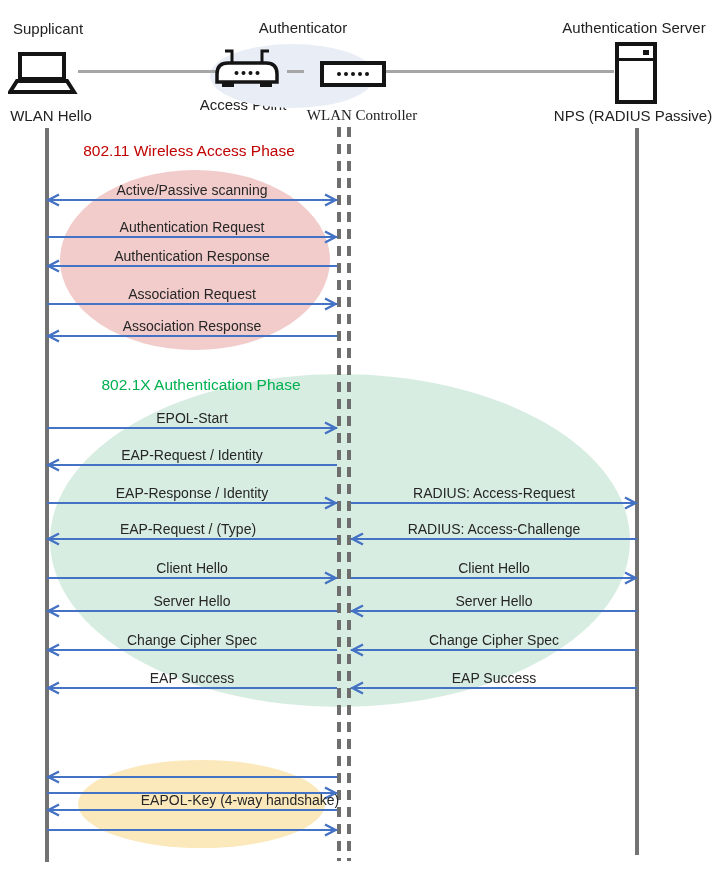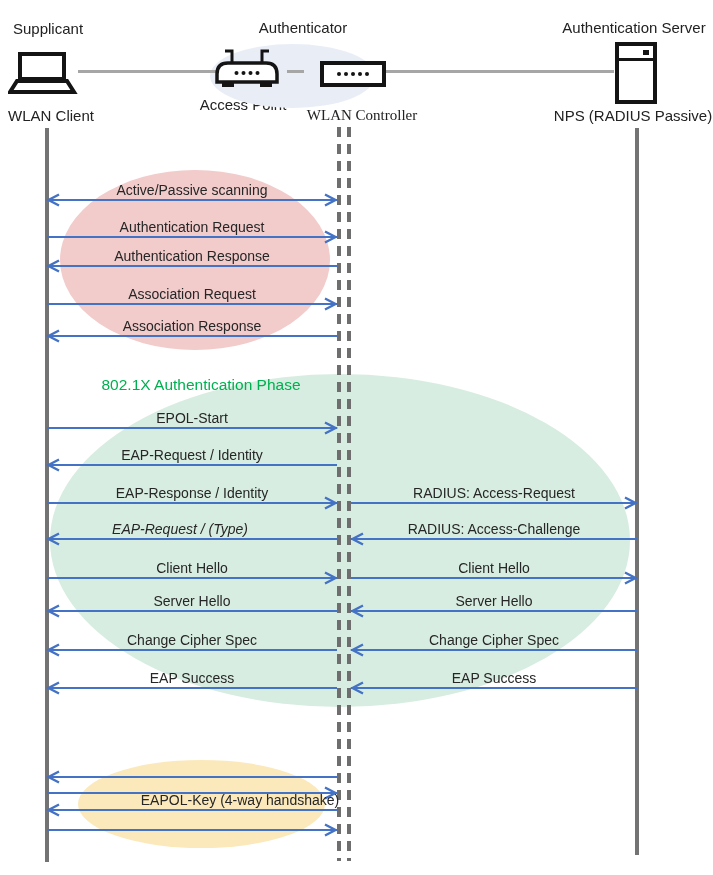--- a/index.html
+++ b/index.html
@@ -76,34 +76,35 @@
   </div>
 
   <div class="icon" style="left:614px; top:42px;">
     <svg width="44" height="62" viewBox="0 0 44 62">
       <rect x="3" y="2" width="38" height="58" fill="#fff" stroke="currentColor" stroke-width="4"></rect>
       <line x1="3" y1="17.5" x2="41" y2="17.5" stroke="currentColor" stroke-width="3"></line>
       <rect x="29" y="8" width="6" height="5" fill="currentColor"></rect>
     </svg>
   </div>
 
-  <div class="actor-label cx" style="left:51px; top:107px;">WLAN Client</div>
+  <div class="actor-label cx" style="left:51px; top:107px;">WLAN Hello</div>
   <div class="actor-label cx" style="left:243px; top:96px;">Access Point</div>
   <div class="actor-label cx" style="left:362px; top:107px;font-family:Liberation Serif, serif;">WLAN Controller</div>
   <div class="actor-label cx" style="left:633px; top:107px;">NPS (RADIUS Passive)</div>
 
   <div class="ellipse" style="left: 60px; top: 170px; width: 270px; height: 180px; background: rgb(242, 203, 203);"></div>
   <div class="ellipse" style="left: 50px; top: 374px; width: 580px; height: 333px; background: rgb(216, 237, 225);"></div>
   <div class="ellipse" style="left: 78px; top: 760px; width: 247px; height: 88px; background: rgb(251, 233, 188);"></div>
 
   <div class="lifeline" style="left:45px; top:128px; height:734px;"></div>
   <div class="dashline" style="left:337px; top:127px; height:734px;"></div>
   <div class="dashline" style="left:347px; top:127px; height:734px;"></div>
   <div class="lifeline" style="left:635px; top:128px; height:727px;"></div>
 
+  <div class="phase-title" style="left: 189px; top: 141px; color: rgb(192, 0, 0);">802.11 Wireless Access Phase</div>
   <div class="phase-title" style="left: 201px; top: 375px; color: rgb(0, 176, 80);">802.1X Authentication Phase</div>
 
   <div id="messages">
       <svg width="290" height="18" class="msg-arrow" style="left: 47px; top: 191px;">
         <line x1="0" y1="9" x2="290" y2="9" stroke="#4472C4" stroke-width="2"></line>
         <polyline points="278,3.5 288.5,9 278,14.5" fill="none" stroke="#4472C4" stroke-width="2.4"></polyline>
         <polyline points="12,3.5 1.5,9 12,14.5" fill="none" stroke="#4472C4" stroke-width="2.4"></polyline>
       </svg>
       <div class="msg-label" style="left: 192px; top: 181px;">Active/Passive scanning</div>
       <svg width="290" height="18" class="msg-arrow" style="left: 47px; top: 228px;">
@@ -143,21 +144,21 @@
       <div class="msg-label" style="left: 192px; top: 484px;">EAP-Response / Identity</div>
       <svg width="286" height="18" class="msg-arrow" style="left: 351px; top: 494px;">
         <line x1="0" y1="9" x2="286" y2="9" stroke="#4472C4" stroke-width="2"></line>
         <polyline points="274,3.5 284.5,9 274,14.5" fill="none" stroke="#4472C4" stroke-width="2.4"></polyline>
       </svg>
       <div class="msg-label" style="left: 494px; top: 484px;">RADIUS: Access-Request</div>
       <svg width="290" height="18" class="msg-arrow" style="left: 47px; top: 530px;">
         <line x1="0" y1="9" x2="290" y2="9" stroke="#4472C4" stroke-width="2"></line>
         <polyline points="12,3.5 1.5,9 12,14.5" fill="none" stroke="#4472C4" stroke-width="2.4"></polyline>
       </svg>
-      <div class="msg-label" style="left: 180px; top: 520px; font-style: italic;">EAP-Request / (Type)</div>
+      <div class="msg-label" style="left: 188px; top: 520px;">EAP-Request / (Type)</div>
       <svg width="286" height="18" class="msg-arrow" style="left: 351px; top: 530px;">
         <line x1="0" y1="9" x2="286" y2="9" stroke="#4472C4" stroke-width="2"></line>
         <polyline points="12,3.5 1.5,9 12,14.5" fill="none" stroke="#4472C4" stroke-width="2.4"></polyline>
       </svg>
       <div class="msg-label" style="left: 494px; top: 520px;">RADIUS: Access-Challenge</div>
       <svg width="290" height="18" class="msg-arrow" style="left: 47px; top: 569px;">
         <line x1="0" y1="9" x2="290" y2="9" stroke="#4472C4" stroke-width="2"></line>
         <polyline points="278,3.5 288.5,9 278,14.5" fill="none" stroke="#4472C4" stroke-width="2.4"></polyline>
       </svg>
       <div class="msg-label" style="left: 192px; top: 559px;">Client Hello</div>

